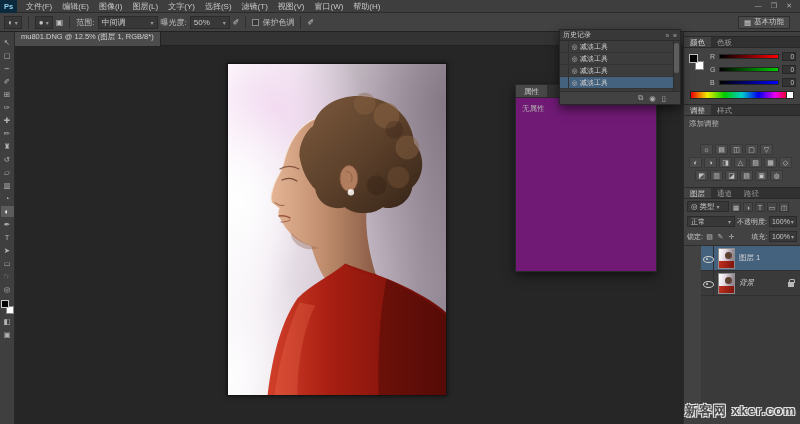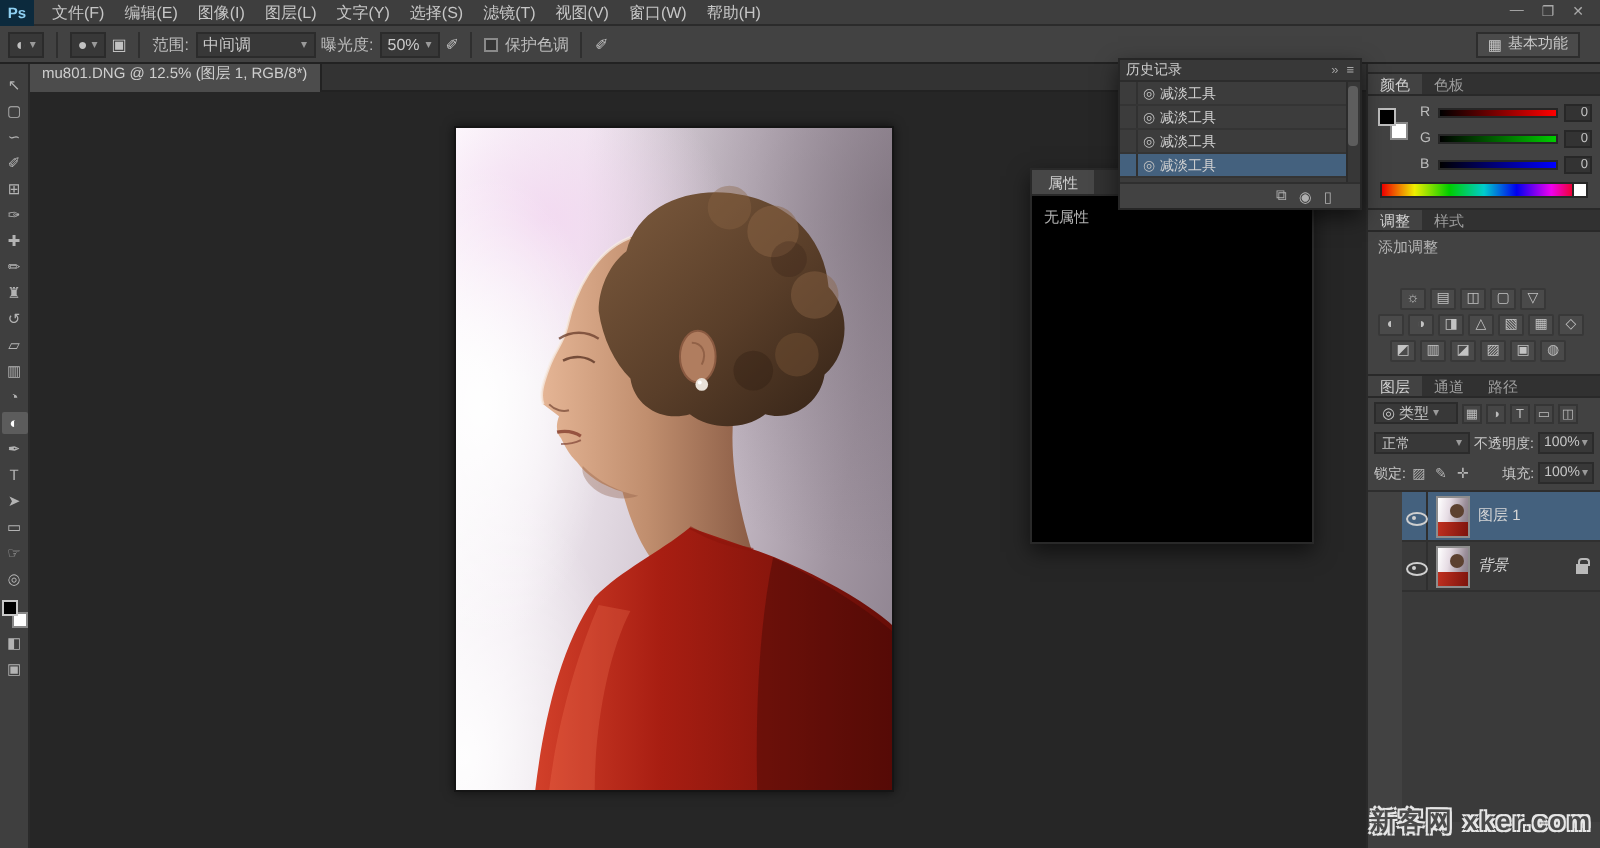--- a/index.html
+++ b/index.html
@@ -102,21 +102,21 @@
     background:linear-gradient(100deg,#fff 0%,#e6dce4 35%,#9a8e99 78%,#837883 100%); }
   .thumb::before { content:""; position:absolute; left:6px; top:3px; width:7px; height:7px; border-radius:50%; background:#5c4130; }
   .thumb::after { content:""; position:absolute; left:0; bottom:0; width:100%; height:36%; background:linear-gradient(100deg,#c03020,#7d140d); }
   .lname { font-size:7.5px; color:#d6d6d6; }
   .lname.bgname { font-style:italic; }
   .mini-lock { width:6px; height:5px; background:#b9b9b9; position:relative; margin-left:auto; margin-right:6px; margin-top:2px; }
   .mini-lock::before { content:""; position:absolute; top:-3px; left:1px; width:4px; height:3px; border:1px solid #b9b9b9; border-bottom:none; border-radius:2px 2px 0 0; }
   .lyr-empty { height:115px; background:#3a3a3a; }
 
   
-  .props-panel { position:absolute; left:515px; top:84px; width:142px; height:188px; background:#000000; border:1px solid #292929; box-shadow:0 4px 10px rgba(0,0,0,.55); z-index:5; }
+  .props-panel { position:absolute; left:515px; top:84px; width:142px; height:188px; background:#701a75; border:1px solid #292929; box-shadow:0 4px 10px rgba(0,0,0,.55); z-index:5; }
   .props-head { height:13px; background:#313131; display:flex; border-bottom:1px solid #292929; }
   .props-tab { padding:0 8px; line-height:13px; font-size:7.5px; background:#474747; color:#cdcdcd; }
   .props-body { padding:6px 6px; font-size:7.5px; color:#b2b2b2; }
 
   .hist-panel { position:absolute; left:559px; top:29px; width:122px; height:76px; background:#424242; border:1px solid #262626; box-shadow:0 4px 10px rgba(0,0,0,.55); z-index:6; display:flex; flex-direction:column; }
   .hist-head { height:11px; background:#383838; display:flex; align-items:center; border-bottom:1px solid #2c2c2c; padding:0 3px; }
   .hist-title { font-size:7px; color:#cdcdcd; }
   .hist-hicons { margin-left:auto; display:flex; gap:4px; font-size:6.5px; color:#a5a5a5; }
   .hist-rows { flex:1; background:#3c3c3c; position:relative; }
   .hist-row { height:12px; display:flex; align-items:center; border-bottom:1px solid #343434; padding-right:8px; }
@@ -167,21 +167,21 @@
       <span class="arrow">▾</span>
     </span>
     <span class="opt-icon">▣</span>
     <span class="opt-sep"></span>
     <span>范围:</span>
     <span class="opt-box" style="width:60px; justify-content:space-between;">
       <span>中间调</span>
       <span class="arrow">▾</span>
     </span>
     <span>曝光度:</span>
-    <span class="opt-box" style="width:30px; justify-content:space-between;">
+    <span class="opt-box" style="width:40px; justify-content:space-between;">
       <span>50%</span>
       <span class="arrow">▾</span>
     </span>
     <span class="opt-icon">✐</span>
     <span class="opt-sep"></span>
     <span class="cb"></span>
     <span>保护色调</span>
     <span class="opt-sep"></span>
     <span class="opt-icon">✐</span>
     <span class="workspace-btn">

